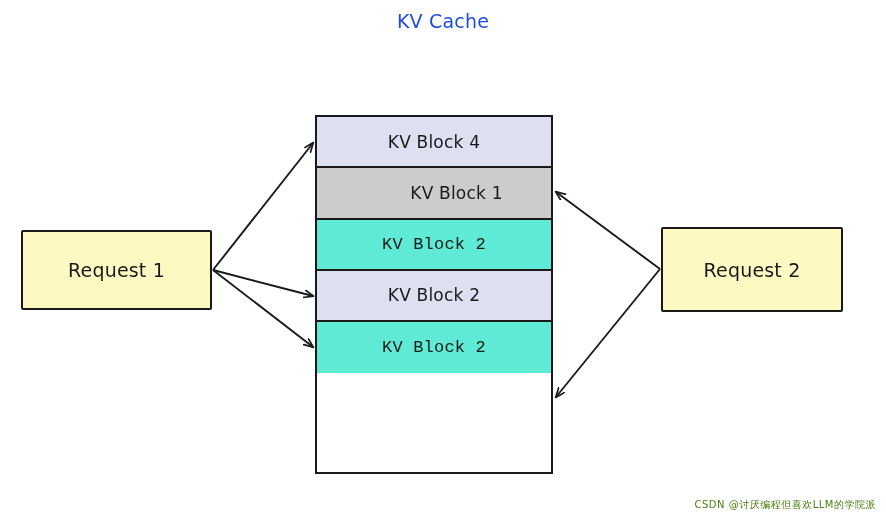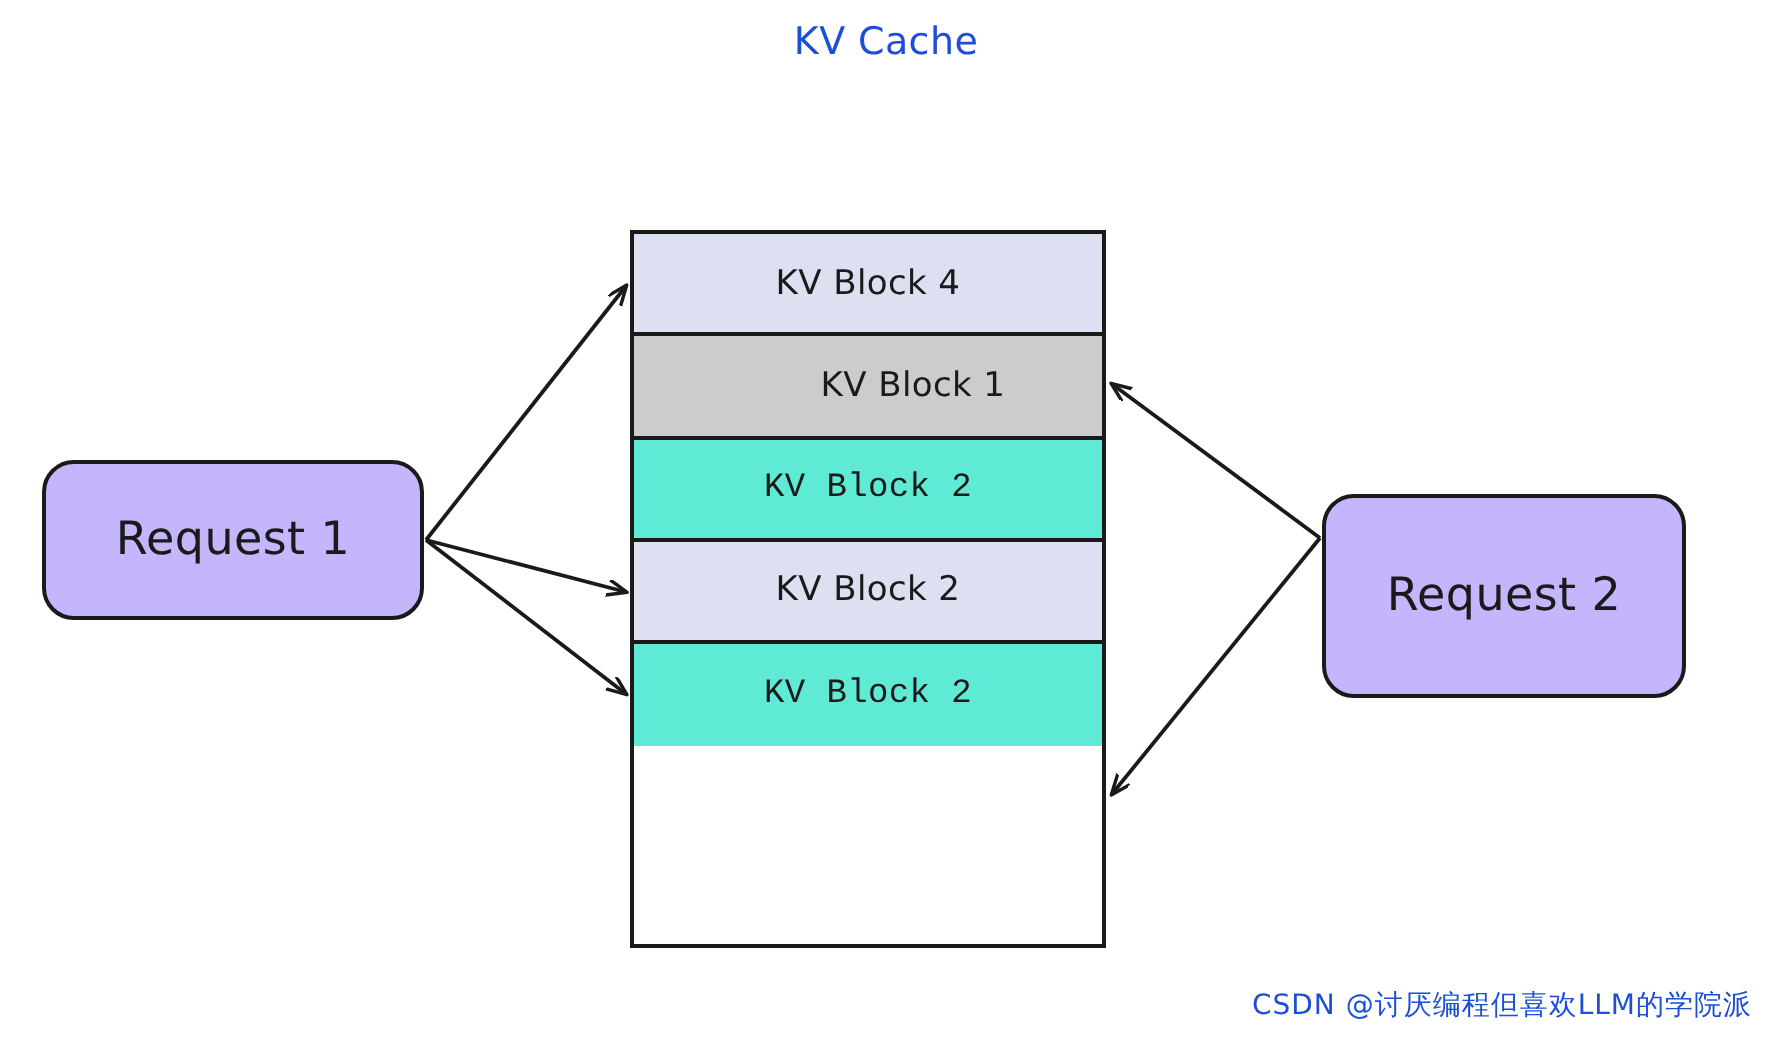--- a/index.html
+++ b/index.html
@@ -61,61 +61,60 @@
   }
   .kv-row.fill-blue { background: #dce0f1; }
   .kv-row.fill-gray { background: #cccccc; padding-left: 45px; }
   .kv-row.fill-white { background: #5eead4; font-family: Liberation Mono, monospace; }
 
   
   .request-box {
     position: absolute;
     box-sizing: border-box;
     border: 2px solid #1a1a1a;
-    border-radius: 16px;
-    background: #c4b5fd;
+    border-radius: 2px;
+    background: #fef9c3;
     display: flex;
     align-items: center;
     justify-content: center;
-    font-size: 23px;
+    font-size: 19px;
     color: #1a1a1a;
     letter-spacing: 0.2px;
     z-index: 3;
   }
   #request-1-box {
     left: 21px;
     top: 230px;
     width: 191px;
     height: 80px;
   }
   #request-2-box {
     left: 661px;
     top: 227px;
     width: 182px;
-    height: 102px;
-    margin-top: 20px;
+    height: 85px;
   }
 
   
   #arrow-layer {
     position: absolute;
     left: 0;
     top: 0;
     width: 886px;
     height: 520px;
     z-index: 1;
   }
 
   
   #watermark {
     position: absolute;
     right: 10px;
     bottom: 8px;
-    font-size: 14px;
-    color: #1d4ed8;
+    font-size: 10px;
+    color: #4d7c0f;
     letter-spacing: 0.5px;
     white-space: nowrap;
     user-select: none;
     margin-left: 12px;
   }
 </style>
 </head>
 <body>
 
 <div id="canvas">

